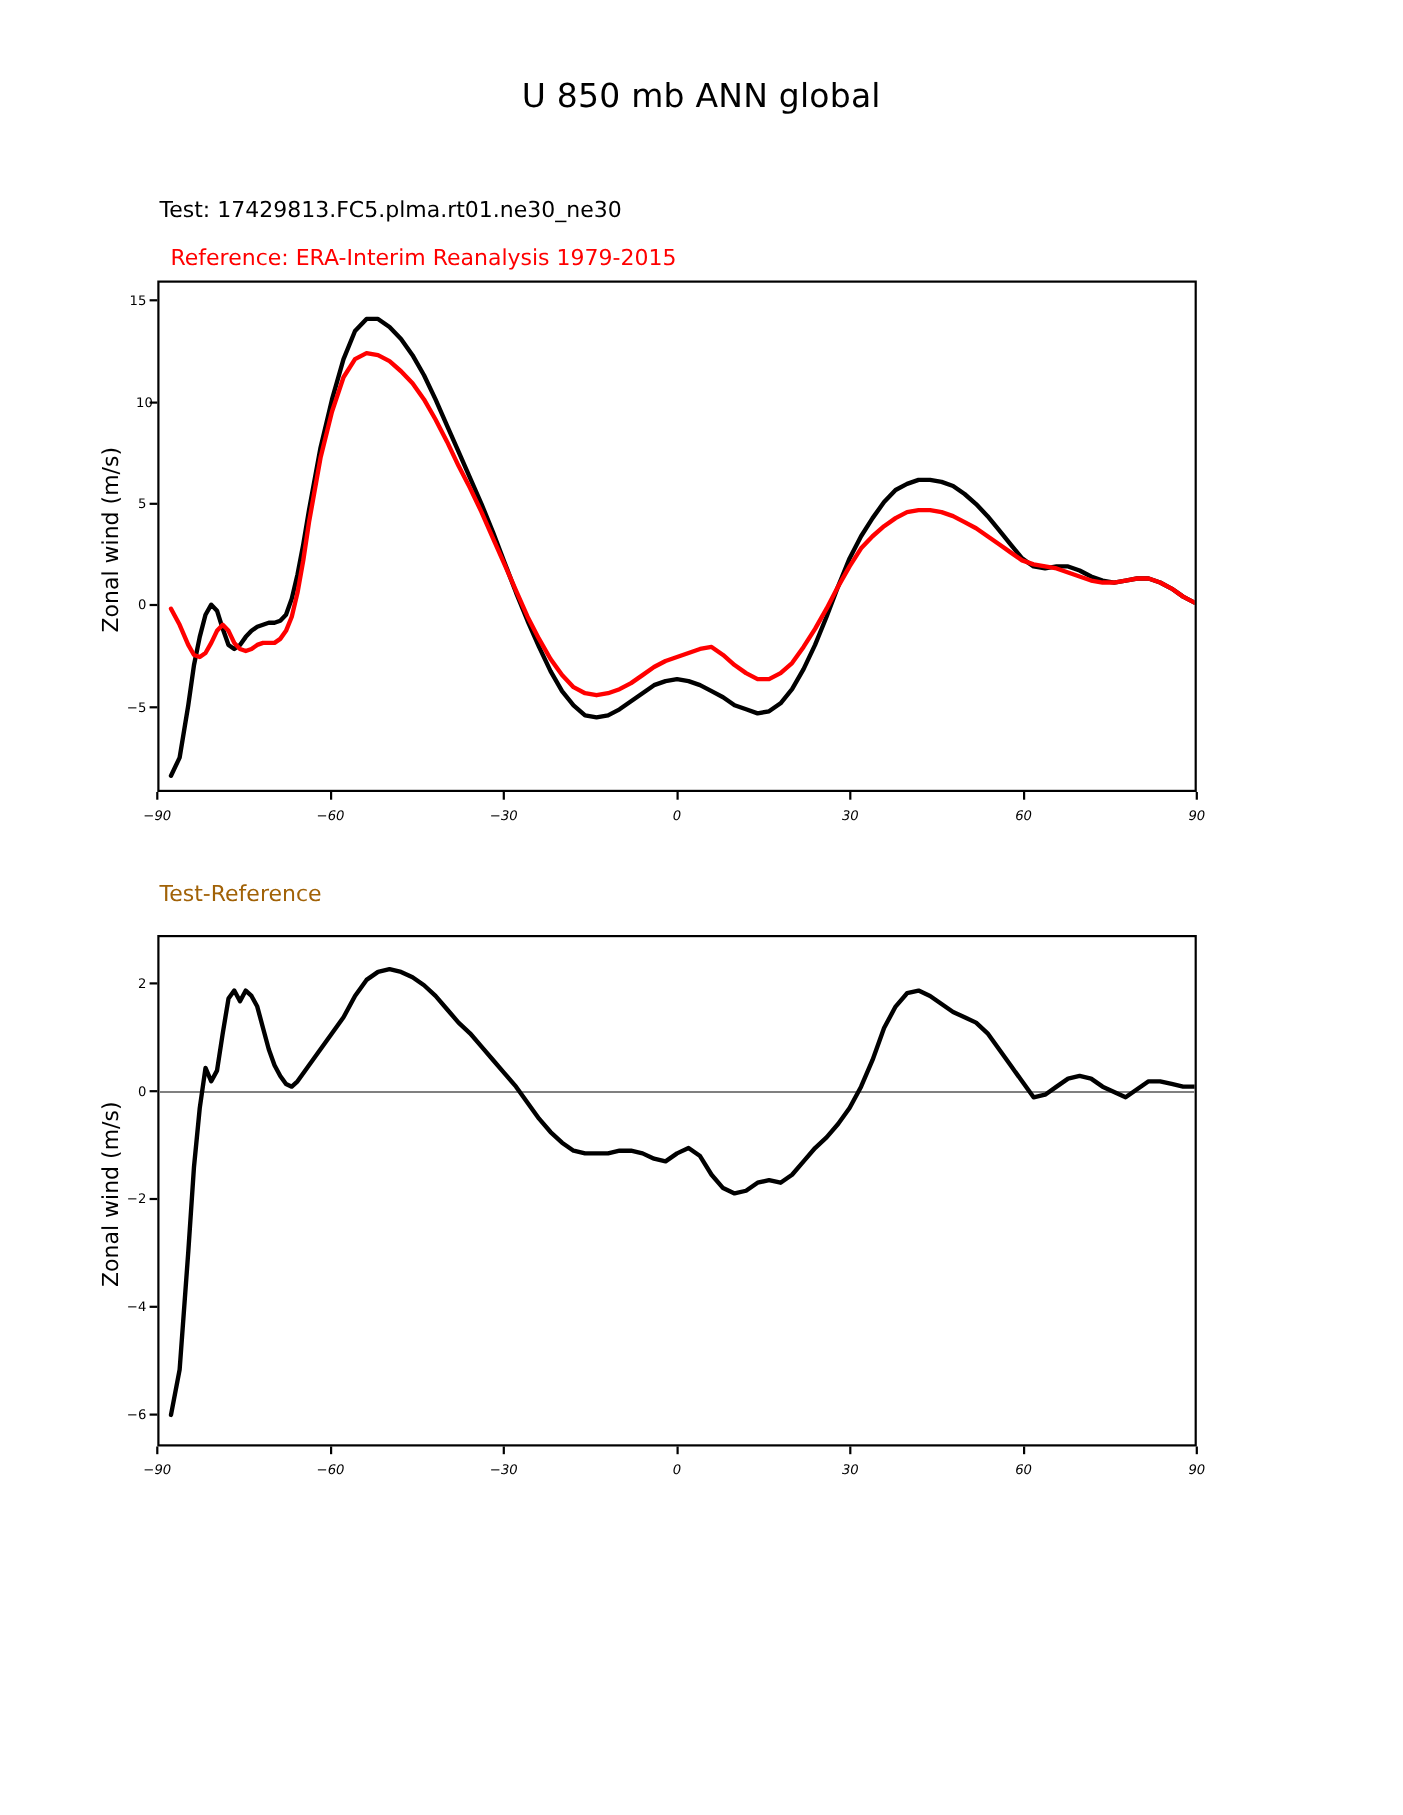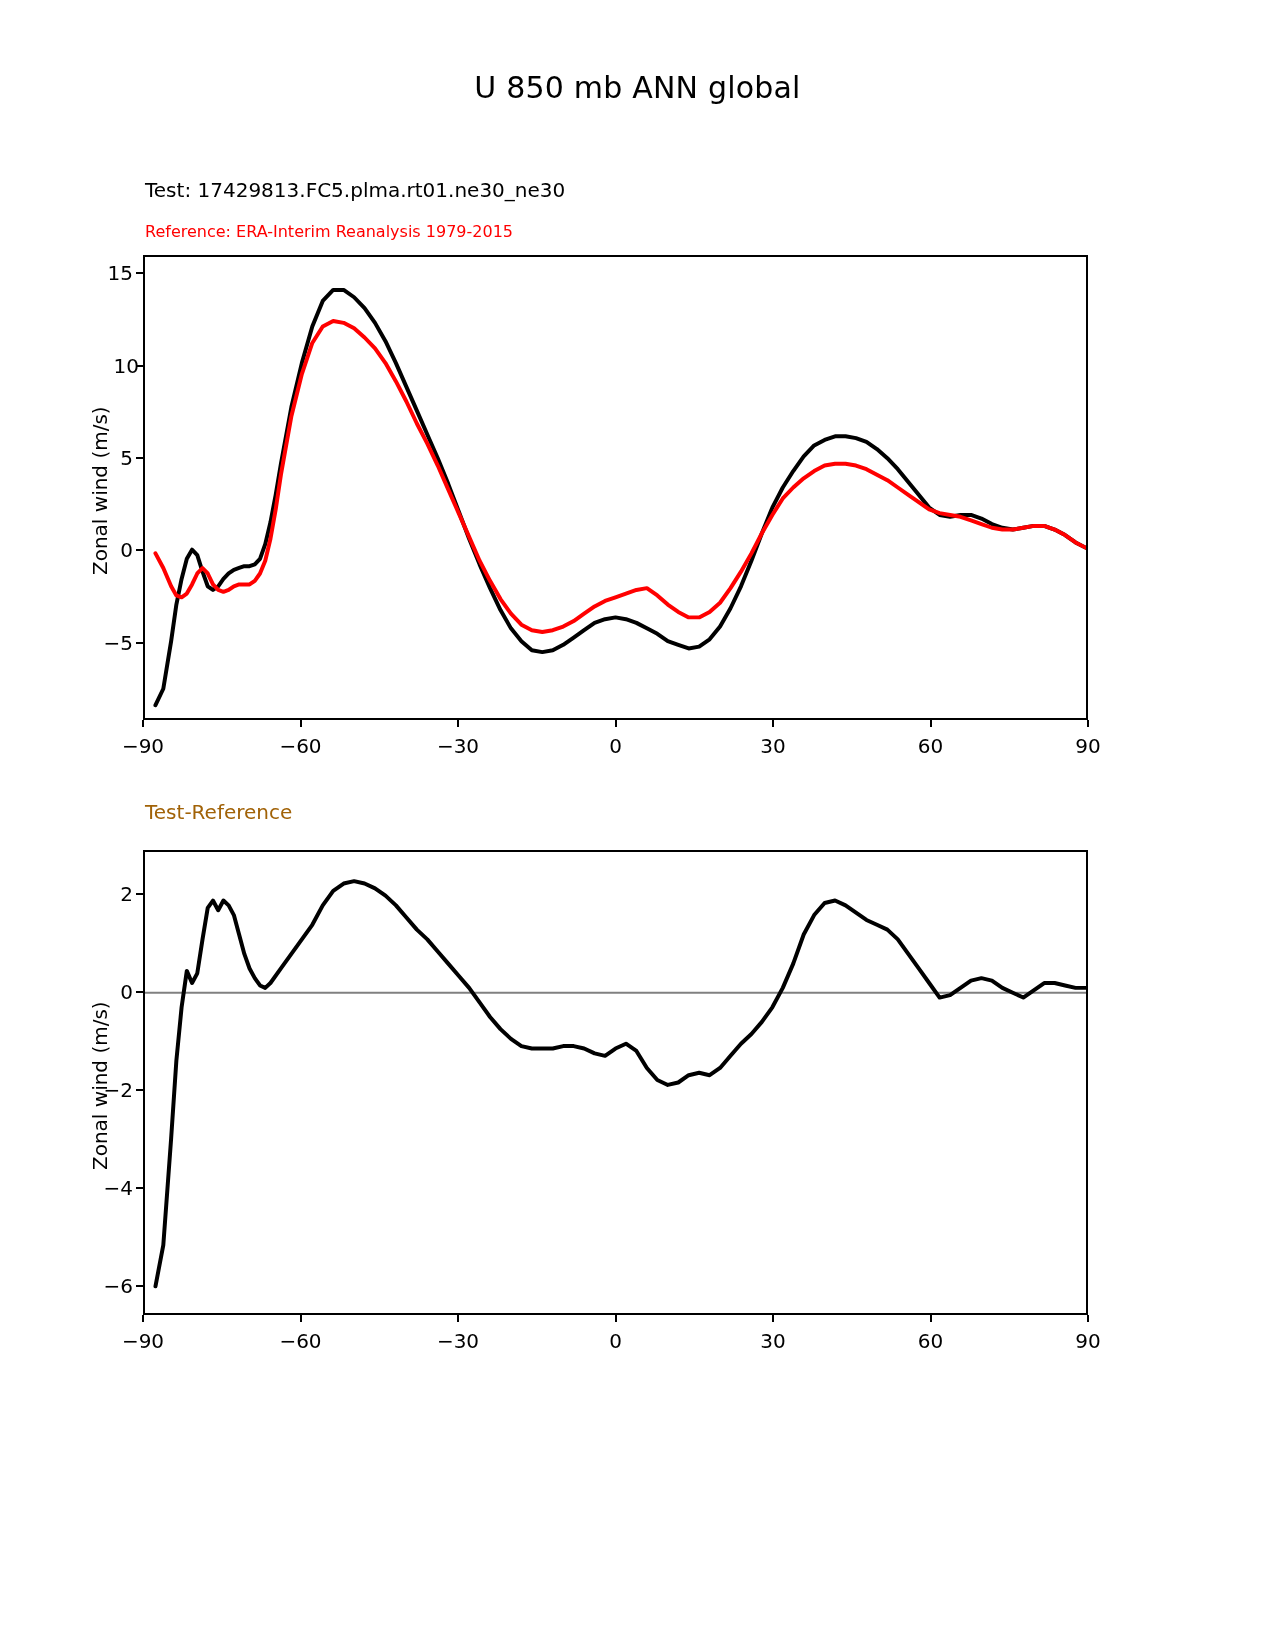--- a/index.html
+++ b/index.html
@@ -34,22 +34,22 @@
   #test-label {
     position: absolute;
     top: 178px;
     left: 145px;
     font-size: 20px;
     color: #000000;
   }
   #reference-label {
     position: absolute;
     top: 222px;
-    left: 145px;
-    font-size: 16px;
+    left: 155px;
+    font-size: 20px;
     color: #ff0000;
   }
   #diff-label {
     position: absolute;
     top: 800px;
     left: 145px;
     font-size: 20px;
     color: #a16207;
   }
   .plot-box {
@@ -89,26 +89,27 @@
   #main-ylabel {
     left: 88px;
     top: 575px;
   }
   #diff-ylabel {
     left: 88px;
     top: 1170px;
   }
   .tick-label {
     position: absolute;
-    font-size: 20px;
+    font-size: 12px;
     color: #000;
     white-space: nowrap;
   }
   .xtick {
     transform: translateX(-50%);
+    font-style: italic;
   }
   .ytick {
     text-align: right;
     transform: translateY(-50%);
   }
   .tick-mark {
     position: absolute;
     background: #000;
   }
   .tick-x {

